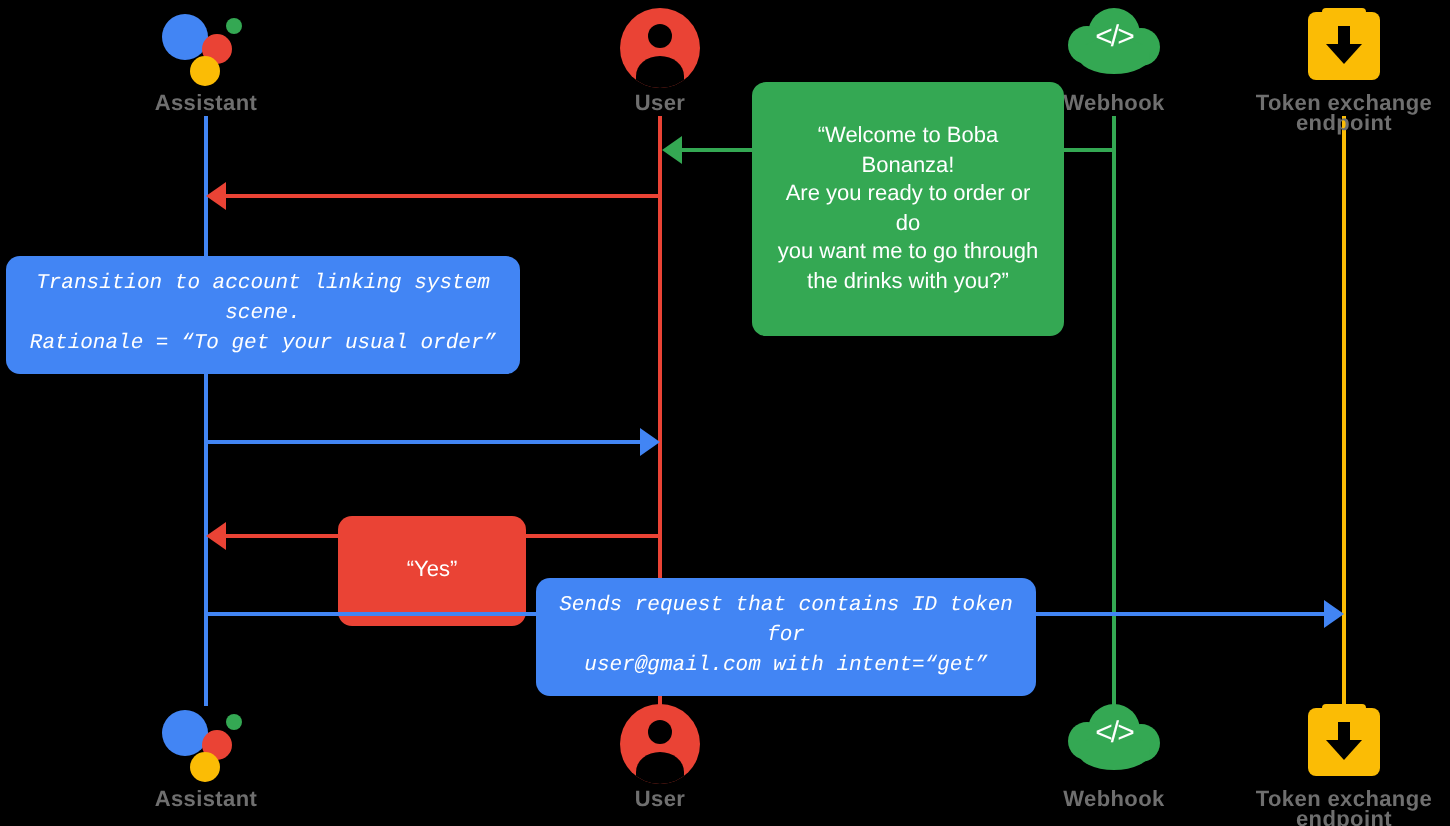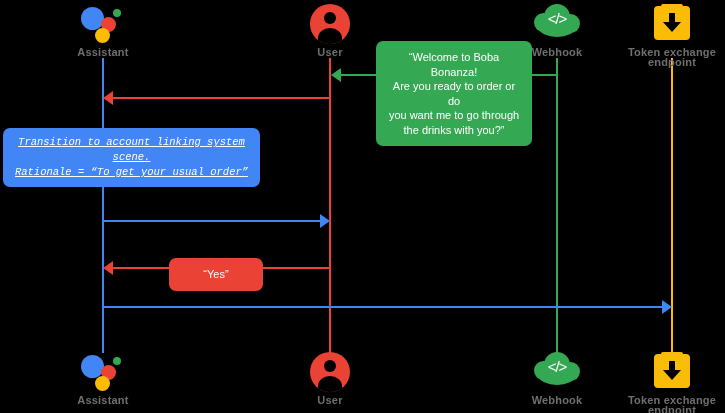--- a/index.html
+++ b/index.html
@@ -166,30 +166,29 @@
   .bubble {
     position: absolute;
     border-radius: 7px;
     color: #ffffff;
     text-align: center;
     box-sizing: border-box;
   }
   .bubble.speech {
     font-size: 11px;
     line-height: 14.5px;
-    padding: 9px 10px;
+    padding: 20px 10px;
     font-family: "Liberation Sans", sans-serif;
   }
   .bubble.code {
     font-size: 10.5px;
     line-height: 15px;
     padding: 7px 10px;
     font-family: "Liberation Mono", monospace;
     font-style: italic;
-    text-decoration: underline;
   }
   .bubble.red   { background: #EA4335; }
   .bubble.green { background: #34A853; }
   .bubble.blue  { background: #4285F4; }
 </style>
 </head>
 <body>
 
 <div id="canvas">
 
@@ -254,20 +253,22 @@
 
   <div class="msg-line" style="left:102px; top:220px; width:218px; background:#4285F4;"></div>
   <div class="arrowhead right" style="left:320px; top:214px; border-left:10px solid #4285F4;"></div>
 
   <div class="msg-line" style="left:110px; top:267px; width:220px; background:#EA4335;"></div>
   <div class="arrowhead left" style="left:103px; top:261px; border-right:10px solid #EA4335;"></div>
   <div class="bubble red speech" style="left:169px; top:258px; width:94px; white-space:pre-line;">“Yes”</div>
 
   <div class="msg-line" style="left:102px; top:306px; width:560px; background:#4285F4;"></div>
   <div class="arrowhead right" style="left:662px; top:300px; border-left:10px solid #4285F4;"></div>
+  <div class="bubble blue code" style="left:268px; top:289px; width:250px; white-space:pre-line;">Sends request that contains ID token for
+user@gmail.com with intent=“get”</div>
 
   <div class="actor" style="left:48px; top:352px;">
     <div class="assistant-logo">
       <i class="al-blue"></i>
         <i class="al-red"></i>
         <i class="al-green"></i>
         <i class="al-yellow"></i>
     </div>
     <div class="actor-label">Assistant</div>
   </div>

